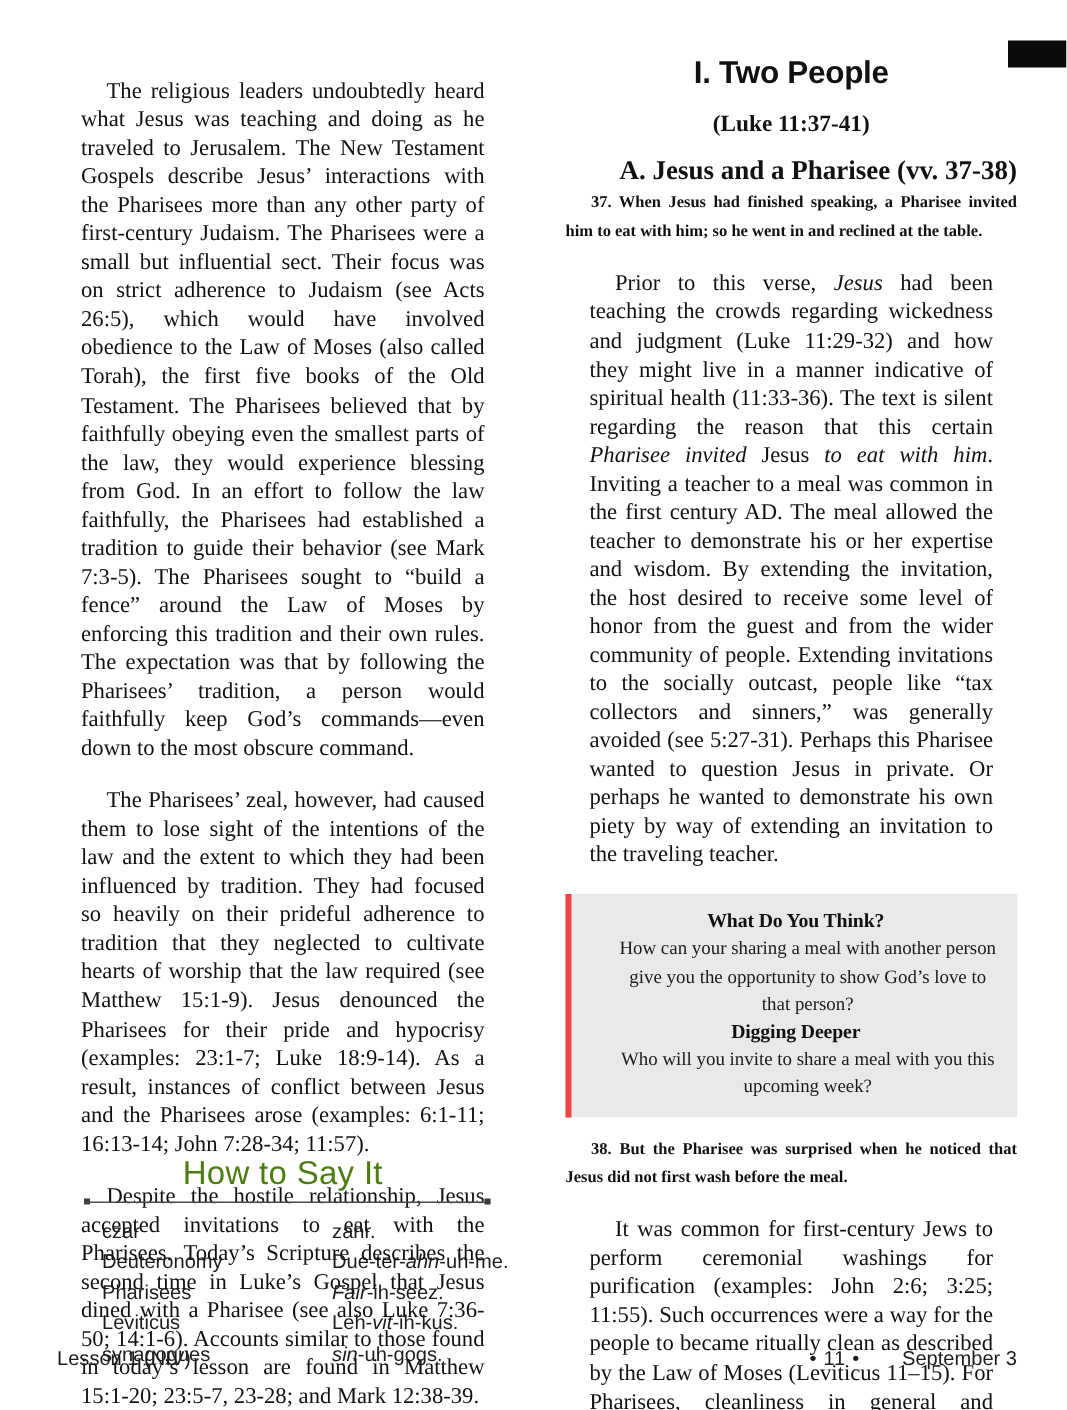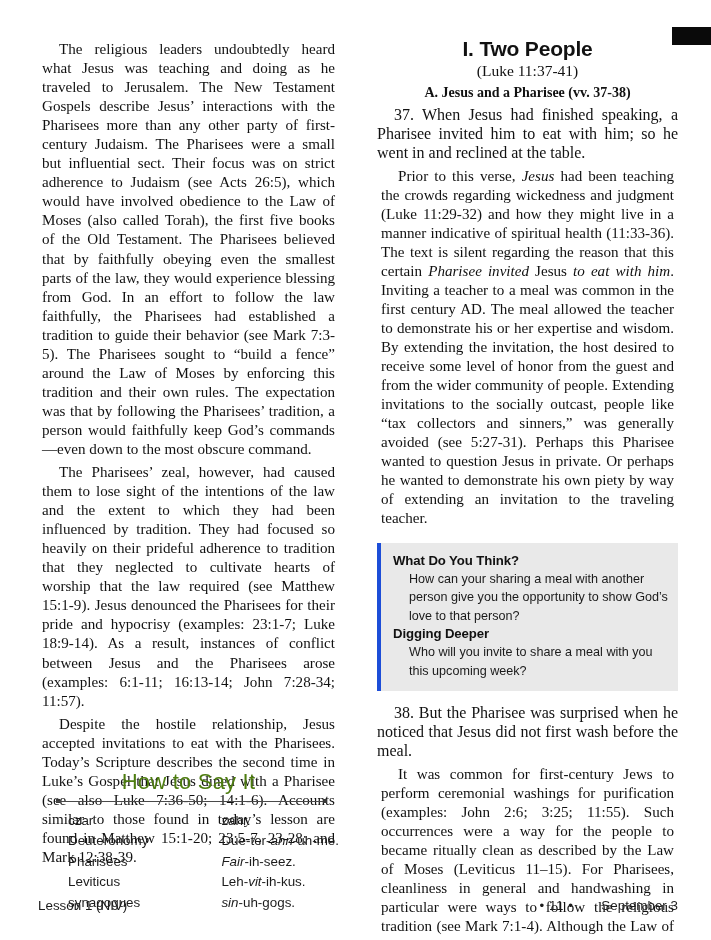--- a/index.html
+++ b/index.html
@@ -41,70 +41,71 @@
     display: flex;
     gap: 38px;
   }
   .col {
     width: 301px;
     position: relative;
   }
 
   
   p.body {
-    margin: 4px;
+    margin: 16px;
     font-size: 15.1px;
     line-height: 19.05px;
     text-align: justify;
     text-indent: 17px;
     hyphens: manual;
     font-family: "Liberation Serif", serif;
   }
 
   
   .sec-title {
     margin: 0;
     font-family: "Liberation Sans", sans-serif;
     font-size: 21px;
     font-weight: bold;
     text-align: center;
     letter-spacing: -0.2px;
     line-height: 25px;
   }
   .sec-ref {
-    margin: 0;
+    margin: 12px;
     font-size: 15.5px;
-    font-weight: normal;
+    font-weight: bold;
     text-align: center;
     line-height: 19px;
   }
   .sub-title {
     margin: 3px 0 0 0;
-    font-size: 14px;
-    font-weight: bold;
-    text-align: center;
+    font-size: 18px;
+    font-weight: bold;
+    text-align: right;
     line-height: 19px;
   }
   p.scripture {
     margin: 3px 0 0 0;
-    font-size: 16px;
-    font-weight: normal;
+    font-size: 11px;
+    font-weight: bold;
     line-height: 19.2px;
     text-align: justify;
     text-indent: 17px;
   }
   p.scripture.tight { margin-top: 0; }
 
   
   .think-box {
     margin: 14px 0 12px 0;
     background: #e9e9e9;
-    border-left: 4px solid #1d4ed8;
+    border-left: 4px solid #ef4444;
     padding: 9px 10px 11px 12px;
-    font-family: Liberation Sans, sans-serif;
+    font-family: Liberation Serif, serif;
+    text-align: center;
   }
   .think-head {
     font-size: 13.2px;
     font-weight: bold;
     color: #111;
     line-height: 18px;
     letter-spacing: -0.1px;
   }
   .think-body {
     font-size: 12.6px;

